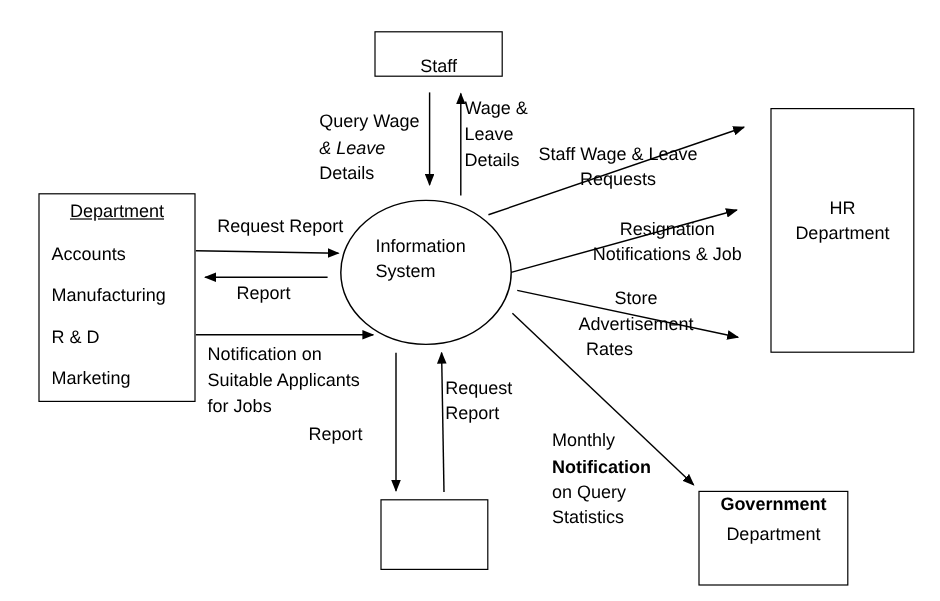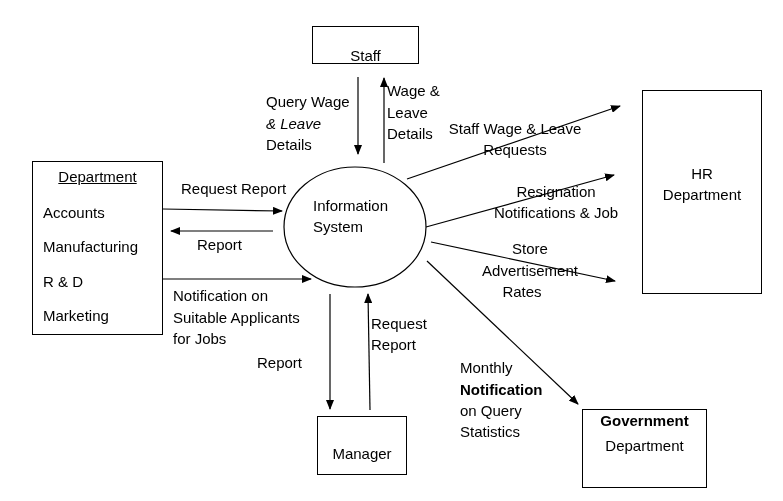--- a/index.html
+++ b/index.html
@@ -50,21 +50,20 @@
   <div class="lbl" style="left:10px;top:109px;">R &amp; D</div>
   <div class="lbl" style="left:10px;top:143px;">Marketing</div>
 </div>
 
 <div class="box" style="left:642px;top:90px;width:120px;height:204px;">
   <div class="lbl center" style="left:0;right:0;top:72px;">HR</div>
   <div class="lbl center" style="left:0;right:0;top:93px;">Department</div>
 </div>
 
 <div class="box" style="left:317px;top:416px;width:90px;height:59px;">
-  <div class="lbl center" style="left:0;right:0;top:26px;">Manager</div>
 </div>
 
 <div class="box" style="left:582px;top:409px;width:125px;height:79px;">
   <div class="lbl center" style="left:0;right:0;top:0;font-weight:bold;">Government</div>
   <div class="lbl center" style="left:0;right:0;top:25px;">Department</div>
 </div>
 
 <div class="lbl" style="left:313px;top:195px;">Information</div>
 <div class="lbl" style="left:313px;top:216px;">System</div>
 
@@ -77,21 +76,21 @@
 <div class="lbl" style="left:387px;top:123px;">Details</div>
 
 <div class="lbl center" style="left:440px;width:150px;top:118px;">Staff Wage &amp; Leave</div>
 <div class="lbl center" style="left:440px;width:150px;top:139px;">Requests</div>
 
 <div class="lbl center" style="left:484px;width:144px;top:181px;">Resignation</div>
 <div class="lbl center" style="left:484px;width:144px;top:202px;">Notifications &amp; Job</div>
 
 <div class="lbl center" style="left:470px;width:120px;top:238px;">Store</div>
 <div class="lbl center" style="left:470px;width:120px;top:260px;">Advertisement</div>
-<div class="lbl center" style="left:462px;width:120px;top:281px;">Rates</div>
+<div class="lbl center" style="left:448px;width:120px;top:281px;">Rates</div>
 
 <div class="lbl" style="left:181px;top:178px;">Request Report</div>
 <div class="lbl" style="left:197px;top:234px;">Report</div>
 
 <div class="lbl" style="left:173px;top:285px;">Notification on</div>
 <div class="lbl" style="left:173px;top:307px;">Suitable Applicants</div>
 <div class="lbl" style="left:173px;top:328px;">for Jobs</div>
 
 <div class="lbl" style="left:257px;top:352px;">Report</div>
 

